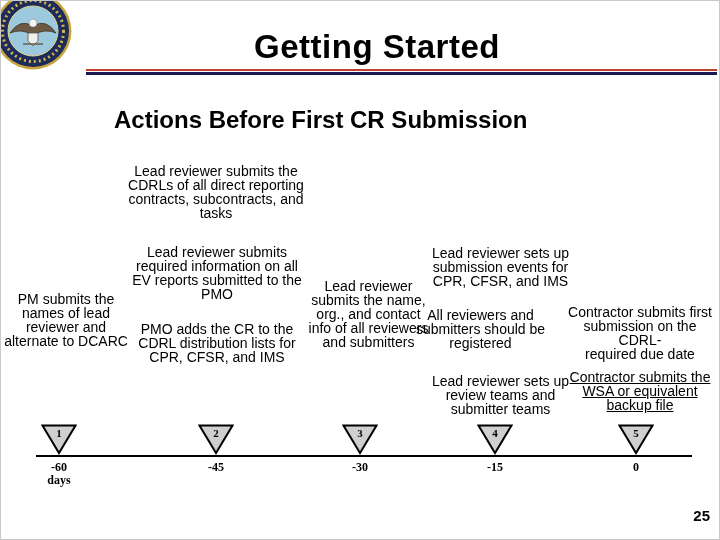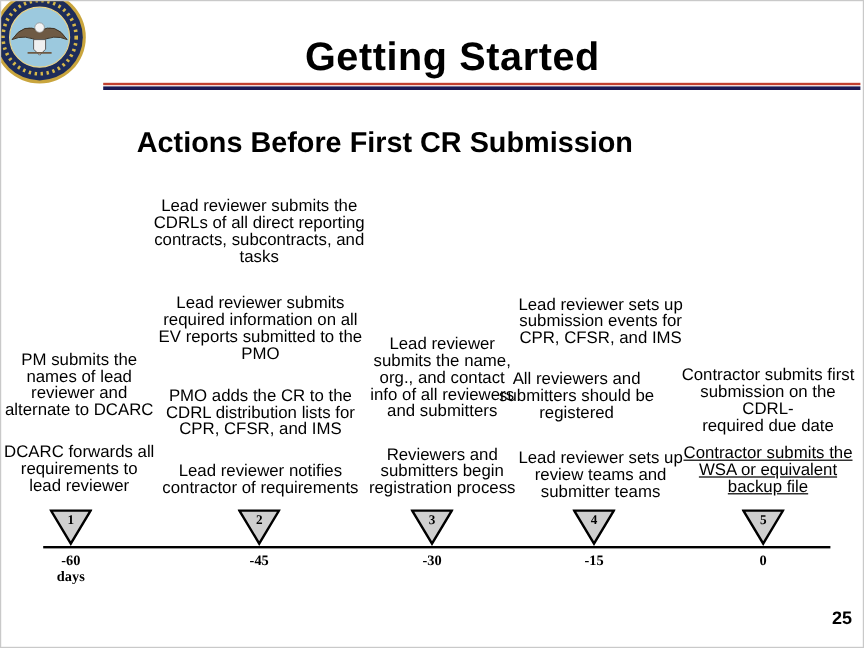--- a/index.html
+++ b/index.html
@@ -89,42 +89,34 @@
 
   <div class="tb intro">Lead reviewer submits the
 CDRLs of all direct reporting
 contracts, subcontracts, and
 tasks</div>
 
   <div class="tb c1i1">PM submits the
 names of lead
 reviewer and
 alternate to DCARC</div>
-  <div class="tb c1i2">DCARC forwards all
-requirements to
-lead reviewer</div>
 
   <div class="tb c2i1">Lead reviewer submits
 required information on all
 EV reports submitted to the
 PMO</div>
   <div class="tb c2i2">PMO adds the CR to the
 CDRL distribution lists for
 CPR, CFSR, and IMS</div>
-  <div class="tb c2i3">Lead reviewer notifies
-contractor of requirements</div>
 
   <div class="tb c3i1">Lead reviewer
 submits the name,
 org., and contact
 info of all reviewers
 and submitters</div>
-  <div class="tb c3i2">Reviewers and
-submitters begin
-registration process</div>
 
   <div class="tb c4i1">Lead reviewer sets up
 submission events for
 CPR, CFSR, and IMS</div>
   <div class="tb c4i2">All reviewers and
 submitters should be
 registered</div>
   <div class="tb c4i3">Lead reviewer sets up
 review teams and
 submitter teams</div>

